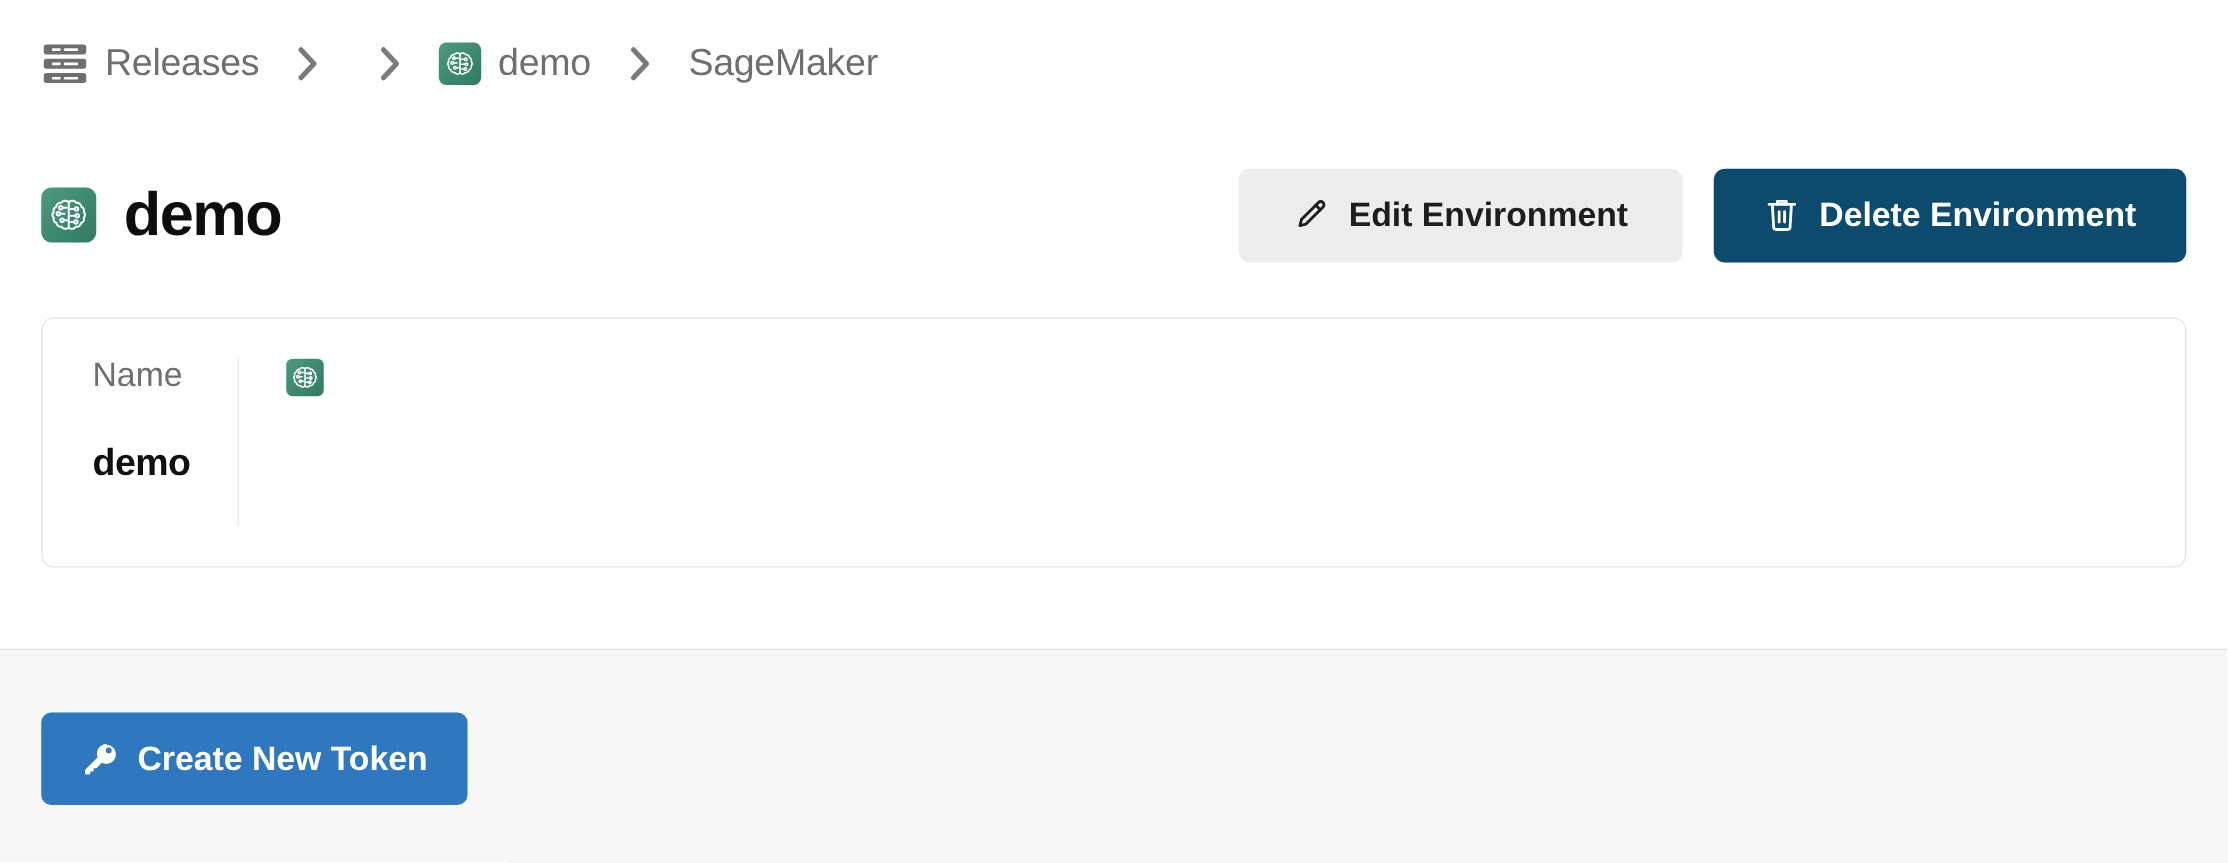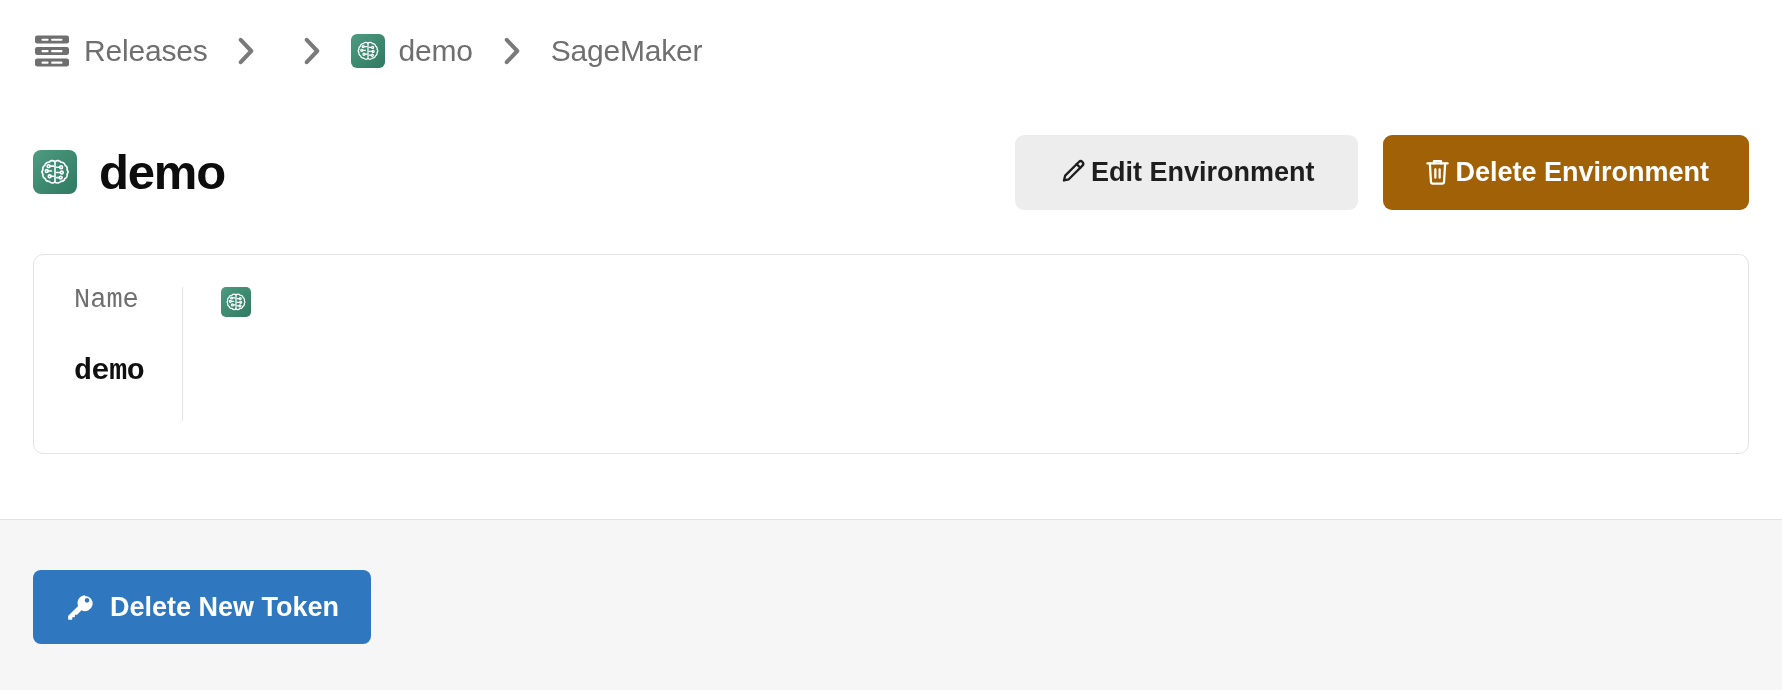--- a/index.html
+++ b/index.html
@@ -89,37 +89,37 @@
     margin-left: auto;
     display: flex;
     align-items: center;
     gap: 25px;
   }
 
   .btn {
     display: inline-flex;
     align-items: center;
     justify-content: center;
-    gap: 3px;
+    gap: 15px;
     border: none;
     border-radius: 9px;
     cursor: pointer;
     font-family: "Liberation Sans", sans-serif;
     white-space: nowrap;
   }
   .btn-edit {
     background: #ededed;
     color: #1e1e1e;
     height: 75px;
     padding: 0 44px;
     font-size: 27px;
     font-weight: 700;
   }
   .btn-delete {
-    background: #a16207;
+    background: #0c4a6e;
     color: #ffffff;
     height: 75px;
     padding: 0 40px;
     font-size: 27px;
     font-weight: 700;
   }
   .btn svg { display: block; flex: none; }
 
   
   .card {
@@ -130,21 +130,20 @@
     height: 200px;
     display: flex;
     align-items: stretch;
     padding: 32px 0;
   }
   .card-col {
     padding: 0 38px;
     display: flex;
     flex-direction: column;
     justify-content: flex-start;
-    font-family: Liberation Mono, monospace;
   }
   .card-col.first { padding-left: 40px; }
   .card-col + .card-col { border-left: 1px solid #e6e6e6; }
   .col-label {
     font-size: 27px;
     color: #6f6f6f;
     line-height: 1;
     margin-bottom: 42px;
     white-space: nowrap;
   }
@@ -334,14 +333,14 @@
 
 <div class="footer-panel"></div>
 <div class="footer-divider"></div>
 
 <button class="btn btn-token">
   <span>
     <svg width="30" height="30" viewBox="0 0 24 24" fill="#ffffff">
       <path d="M16.1 2.6a6.1 6.1 0 0 0-5.6 8.5L2.8 18.8a1 1 0 0 0-.3.7v2.1c0 .3.2.5.5.5h2.3c.3 0 .5-.2.5-.5v-1.5h1.6c.3 0 .5-.2.5-.5v-1.5h1.5c.2 0 .4-.1.5-.2l3.3-3.3a6.1 6.1 0 1 0 2.9-11.5zm1.5 5.9a1.85 1.85 0 1 1 0-3.7 1.85 1.85 0 0 1 0 3.7z"></path>
     </svg>
   </span>
-  <span>Delete New Token</span>
+  <span>Create New Token</span>
 </button>
 
 </body></html>

